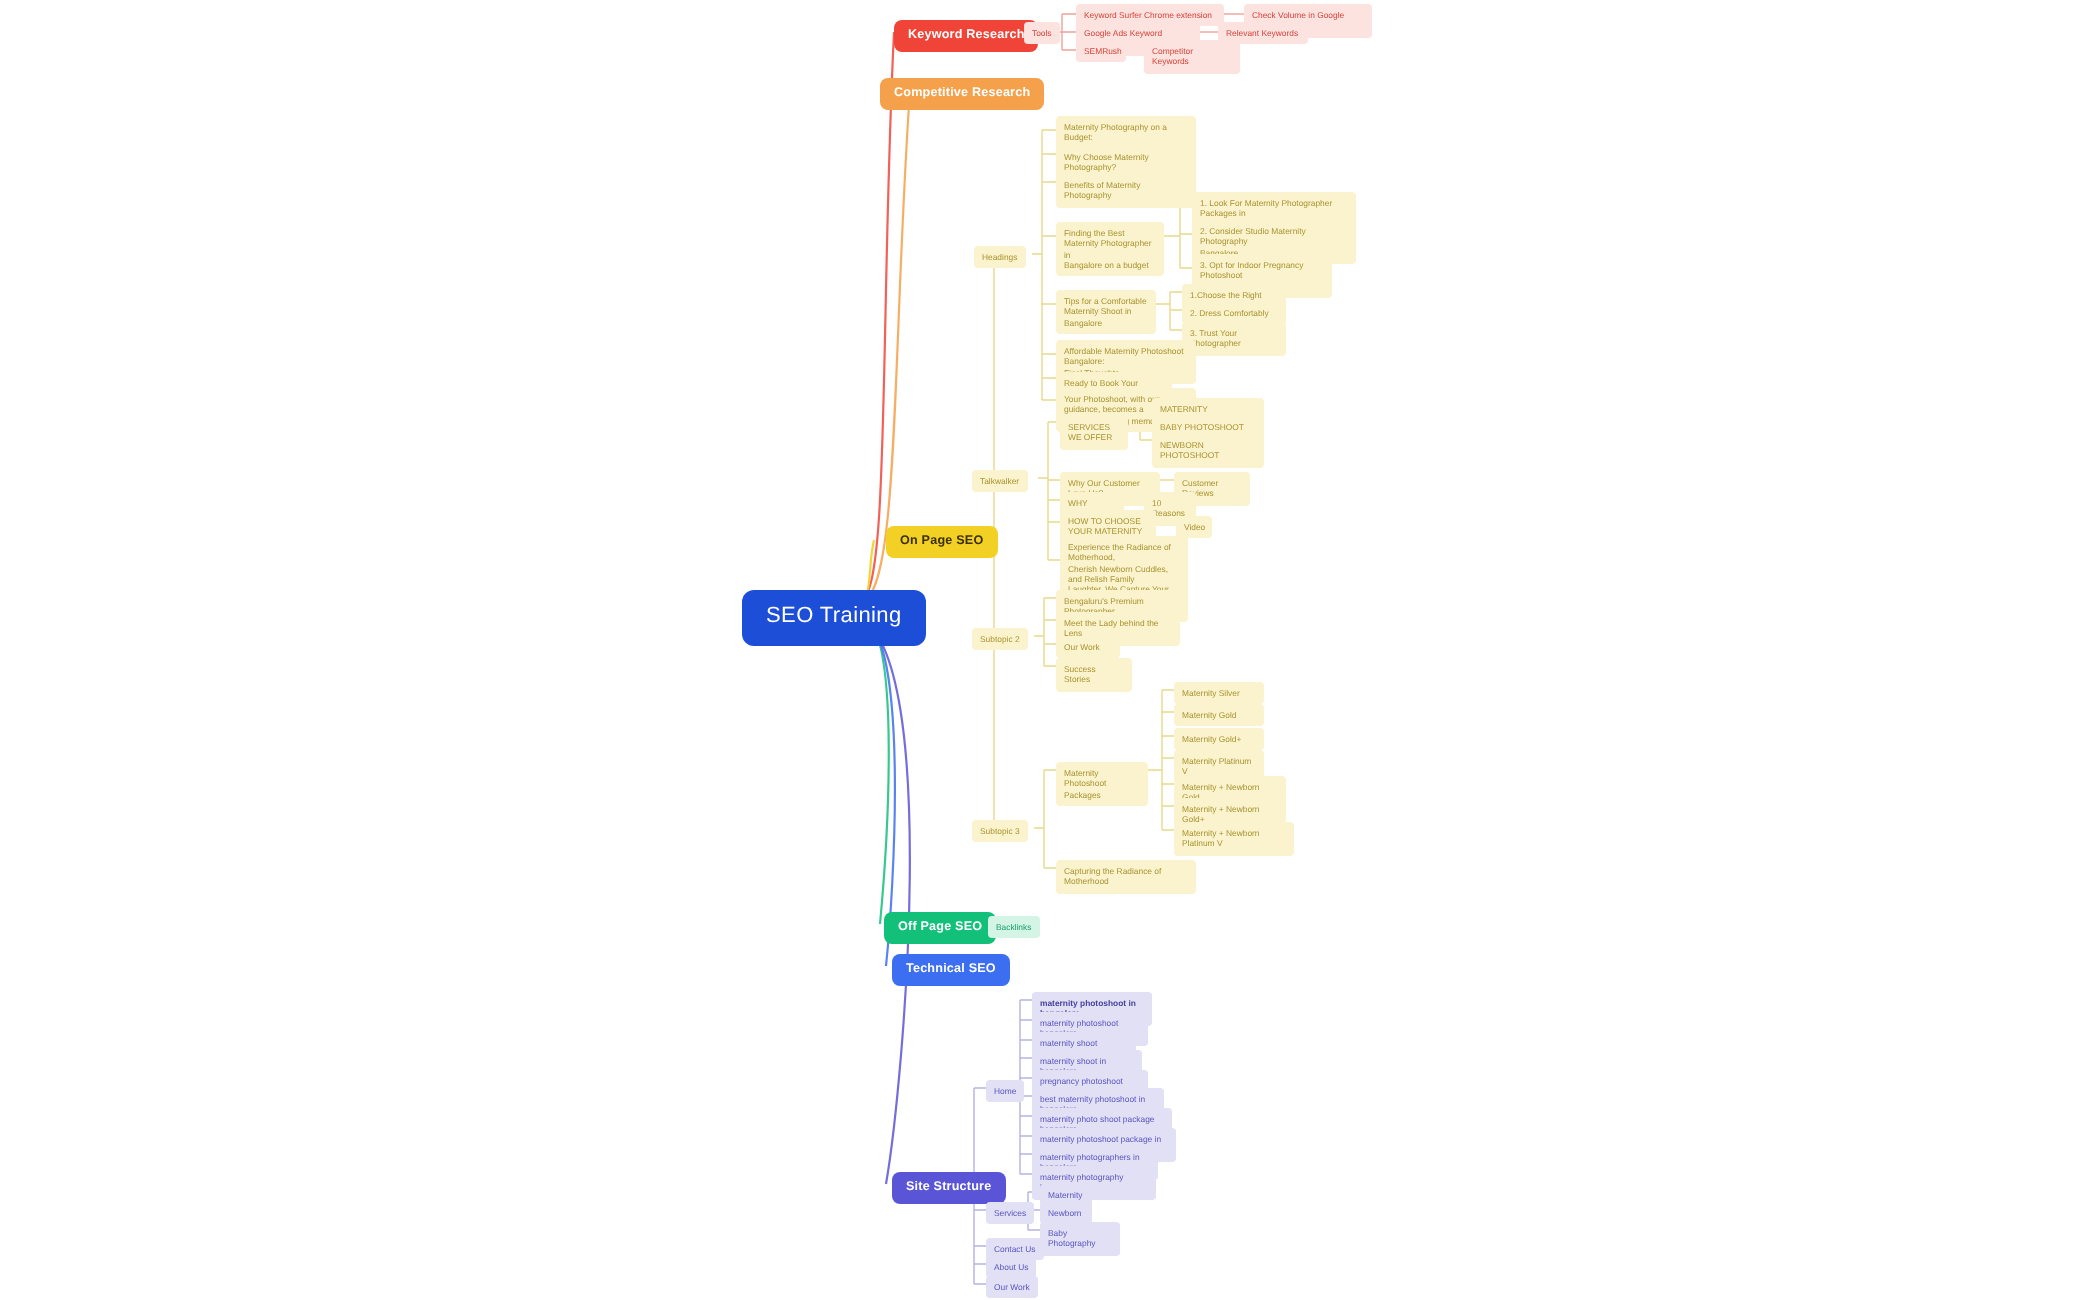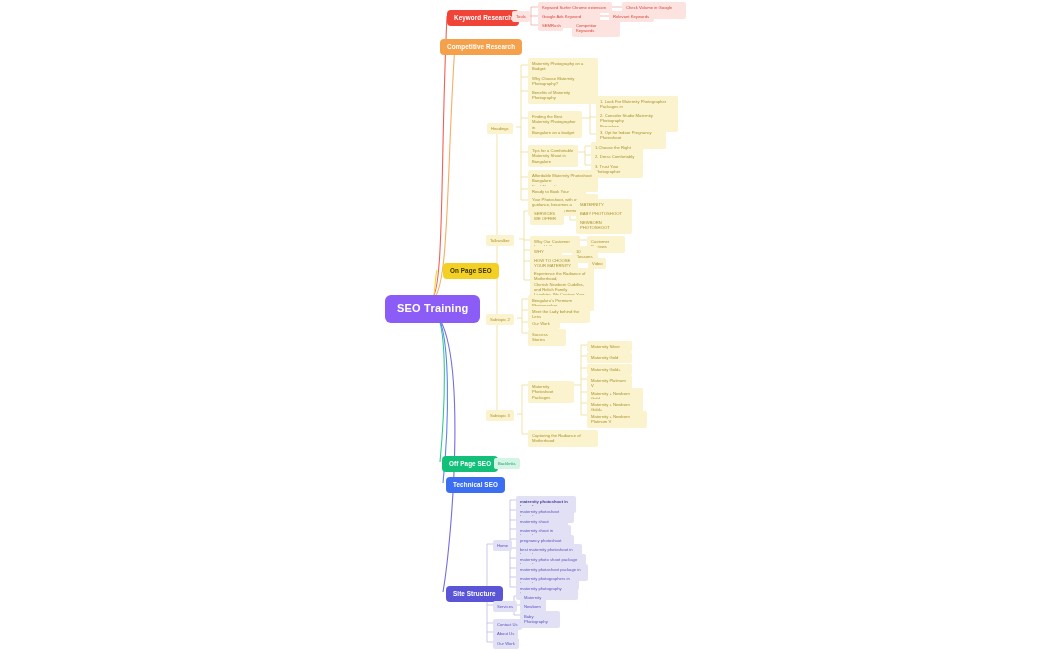--- a/index.html
+++ b/index.html
@@ -30,28 +30,27 @@
   }
   .node {
     position: absolute;
     box-sizing: border-box;
     white-space: pre-line;
     line-height: 1.25;
     border-radius: 3px;
   }
   
   .n-root {
-    background: #8b5cf6;
+    background: #1d4ed8;
     color: #ffffff;
     font-size: 11px;
-    font-weight: bold;
+    font-weight: normal;
     padding: 7px 12px;
     border-radius: 6px;
     letter-spacing: 0.2px;
-    margin-left: 14px;
   }
   
   .n-l1 {
     color: #ffffff;
     font-size: 6.3px;
     font-weight: bold;
     padding: 4px 7px;
     border-radius: 4px;
     letter-spacing: 0.1px;
   }

